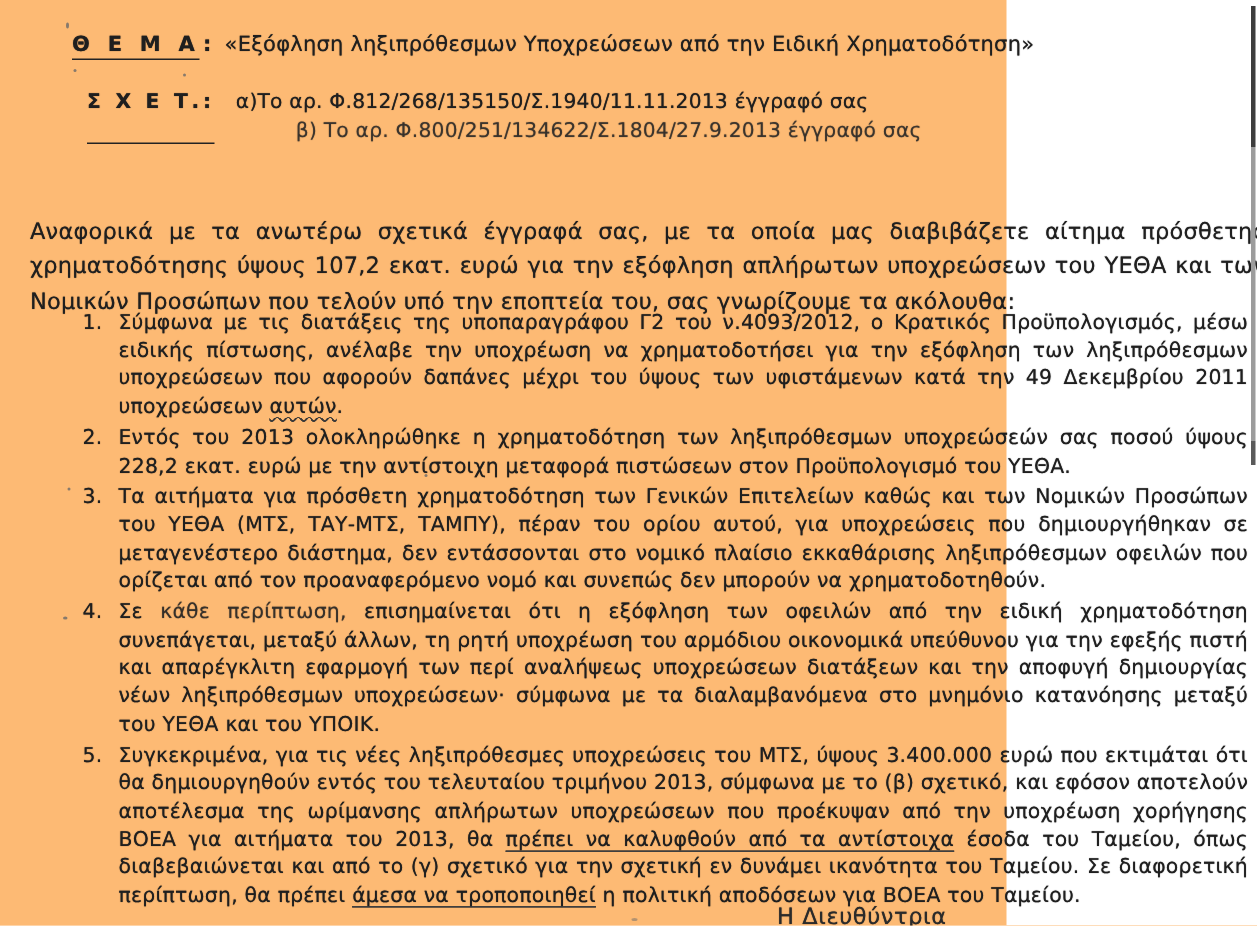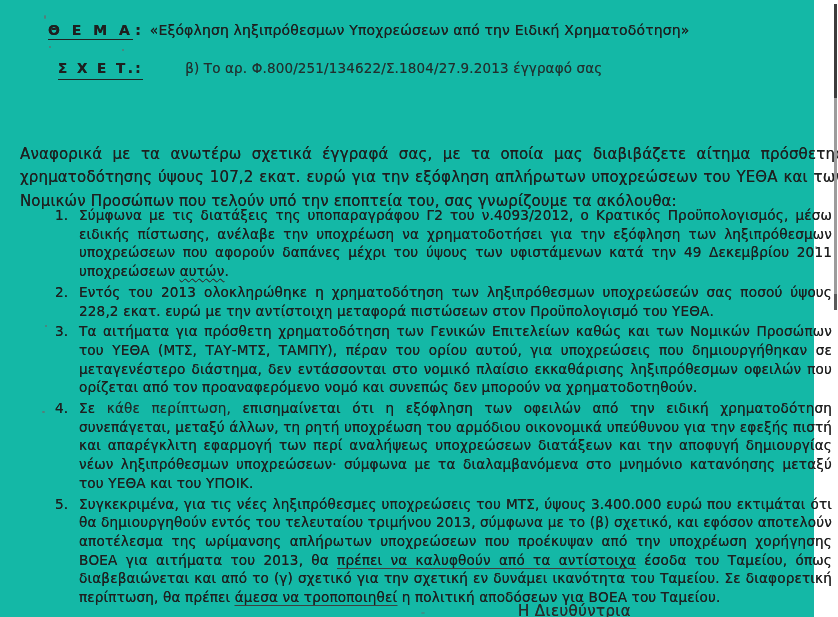--- a/index.html
+++ b/index.html
@@ -2,21 +2,21 @@
 <html><head>
 <meta charset="utf-8">
 <style>
   html,body{margin:0;padding:0;}
   body{
     width:838px;height:617px;overflow:hidden;background:#ffffff;
     font-family:"DejaVu Sans", sans-serif;
     color:#1f1f1f;
   }
   .page{
-    position:relative;width:814px;height:617px;background:#14b8a6;
+    position:relative;width:671px;height:617px;background:#fdba74;
   }
   .scan-text{
     text-shadow:0 0 0.6px rgba(25,25,25,0.85);
     letter-spacing:0.15px;
   }
   
   .subject-row{
     position:absolute;left:48px;top:20px;width:770px;
     font-size:14px;line-height:20px;
   }
@@ -26,22 +26,22 @@
   }
   .subject-colon{font-weight:bold;margin:0 4px 0 2px;}
   
   .ref-block{
     position:absolute;left:58px;top:59px;width:760px;
     font-size:13.5px;line-height:18.5px;
   }
   .ref-wrap{display:flex;align-items:flex-start;}
   .ref-label{
     font-weight:bold;letter-spacing:2.5px;
-    border-bottom:1.5px solid #222;padding-bottom:1px;
-    margin-right:2px;white-space:nowrap;
+    border-bottom:1.5px solid #222;padding-bottom:17px;
+    margin-right:14px;white-space:nowrap;
   }
   .ref-lines{flex:1;}
   .ref-line{white-space:nowrap;}
   .blurry{color:rgba(45,45,45,0.55);filter:blur(0.45px);margin-left:40px;}
   
   .intro{
     position:absolute;left:8px;top:131px;width:824px;margin:12px;
     font-size:15px;line-height:23.4px;text-align:justify;
   }
   
@@ -83,20 +83,21 @@
 
   <div class="subject-row scan-text">
     <span class="doclabel">Θ Ε Μ Α</span><span class="subject-colon">:</span>
     <span>«Εξόφληση ληξιπρόθεσμων Υποχρεώσεων από την Ειδική Χρηματοδότηση»</span>
   </div>
 
   <div class="ref-block scan-text">
     <div class="ref-wrap">
       <span class="ref-label">Σ Χ Ε Τ.:</span>
       <div class="ref-lines">
+        <div class="ref-line">α)Το αρ. Φ.812/268/135150/Σ.1940/11.11.2013 έγγραφό σας</div>
         <div class="ref-line blurry">β) Το αρ. Φ.800/251/134622/Σ.1804/27.9.2013 έγγραφό σας</div>
       </div>
     </div>
   </div>
 
   <p class="intro scan-text">Αναφορικά με τα ανωτέρω σχετικά έγγραφά σας, με τα οποία μας διαβιβάζετε αίτημα πρόσθετης χρηματοδότησης ύψους 107,2 εκατ. ευρώ για την εξόφληση απλήρωτων υποχρεώσεων του ΥΕΘΑ και των Νομικών Προσώπων που τελούν υπό την εποπτεία του, σας γνωρίζουμε τα ακόλουθα:</p>
 
   <div class="numlist scan-text">
 
     <div class="item">

